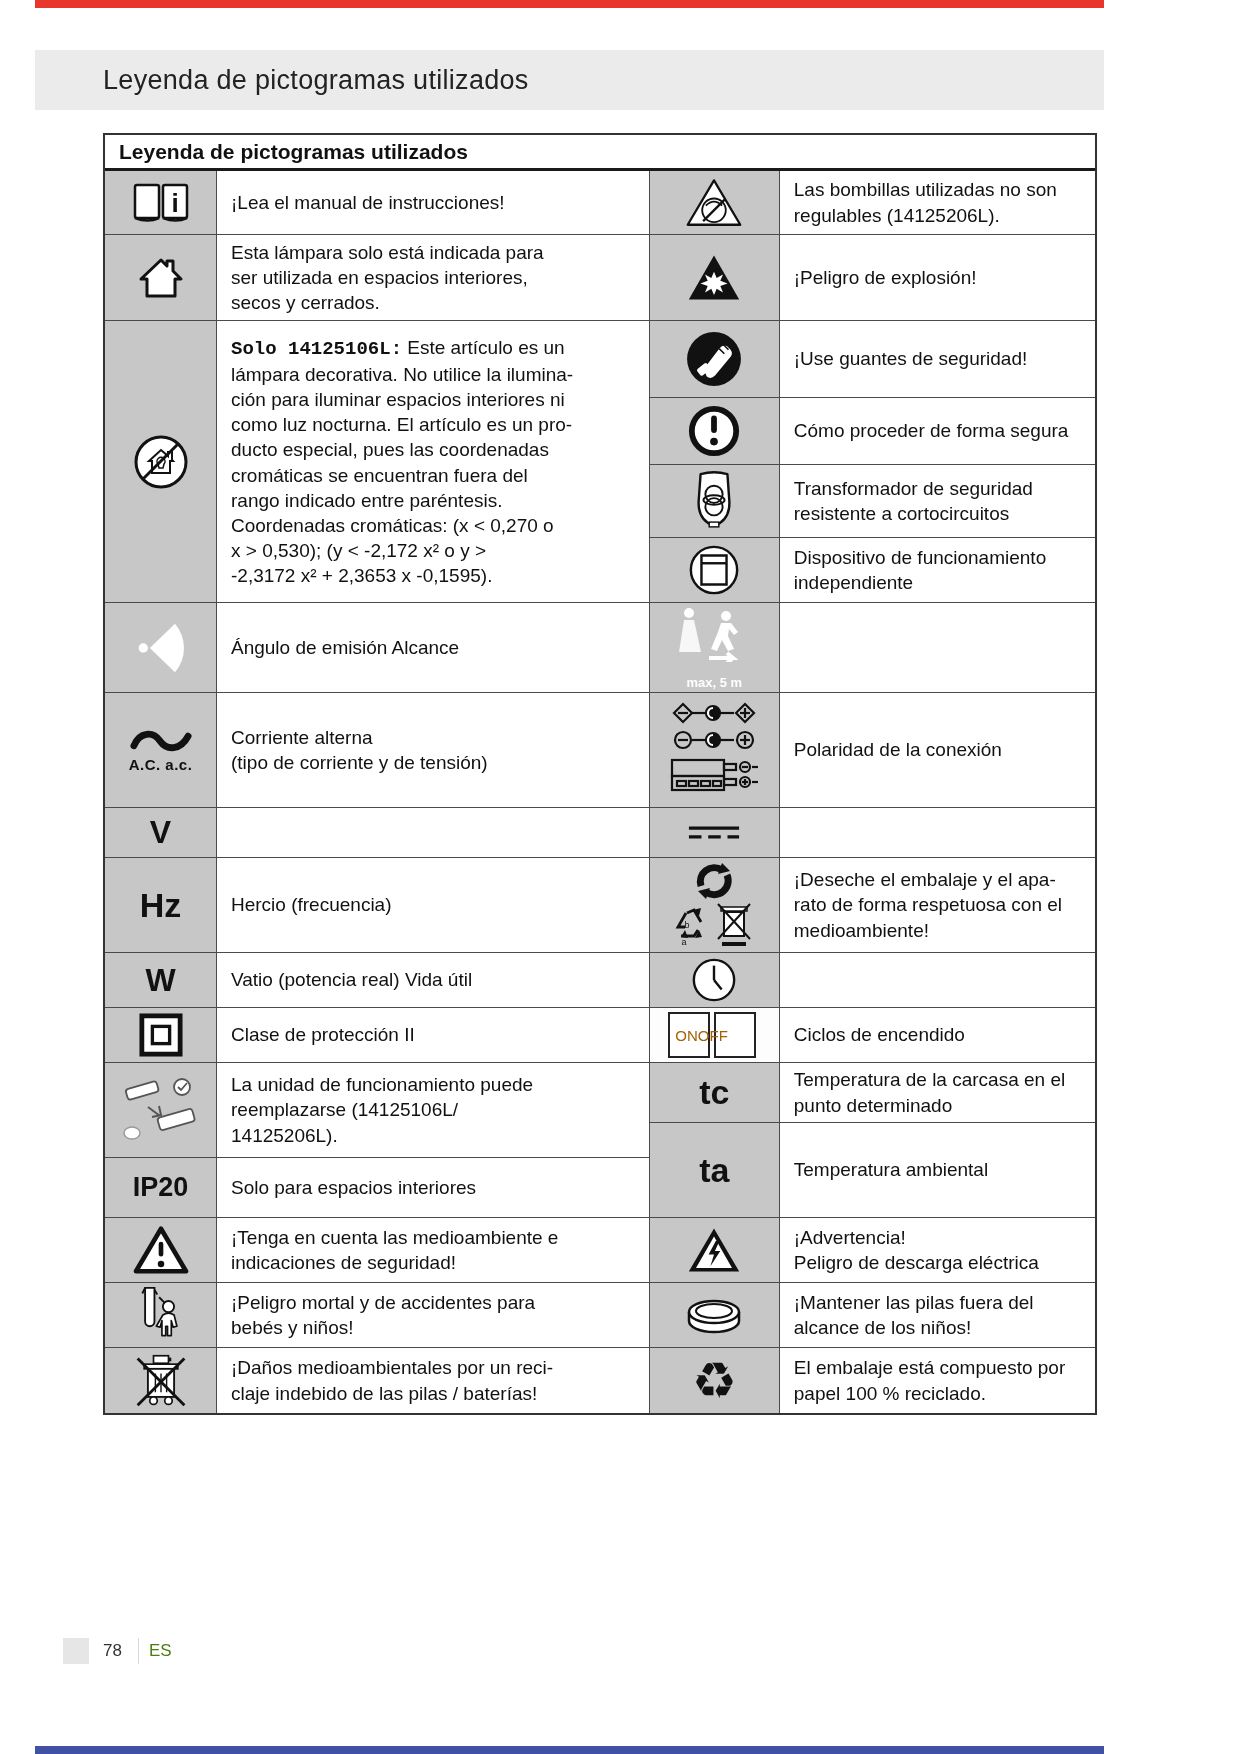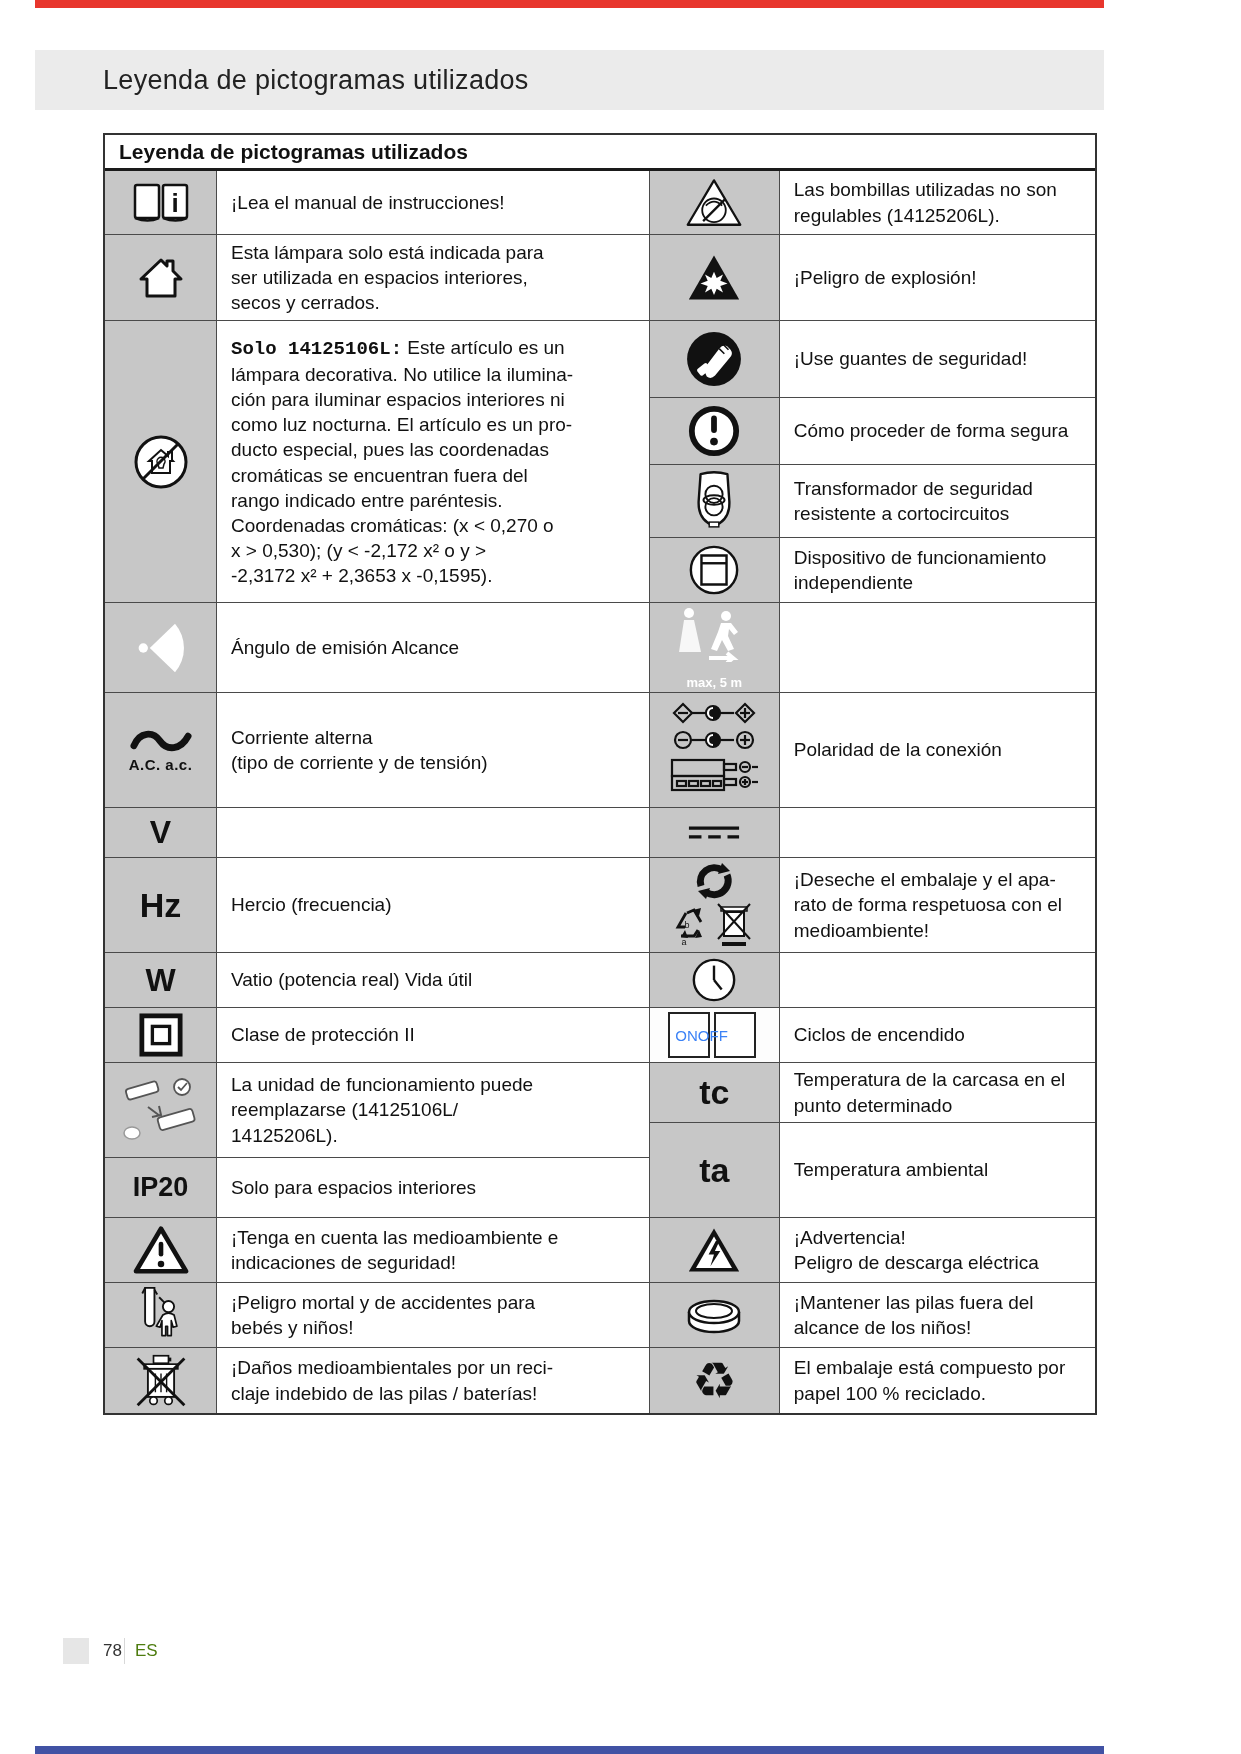--- a/index.html
+++ b/index.html
@@ -48,27 +48,27 @@
   .letter.lg { font-size:32px; }
   .letter.md { font-size:27px; }
   .letter.xl { font-size:34px; }
   .ac-label { font-size:15px; font-weight:bold; letter-spacing:.5px; }
   .b { font-weight:bold;font-family:Liberation Mono, monospace; }
 
   .onoff-wrap { position:relative; width:92px; height:50px; }
   .onoff-box { position:absolute; top:2px; width:42px; height:46px; background:#fff; border:2px solid #222; }
   .onoff-box.b1 { left:0; } .onoff-box.b2 { left:46px; }
   .onoff-label { position:absolute; left:7px; top:50%; transform:translateY(-50%);
-    font-size:15px; color:#3b82f6; white-space:nowrap; }
+    font-size:15px; color:#a16207; white-space:nowrap; }
 
   .sensor-label { font-size:13px; font-weight:bold; color:#fff; margin-top:11px; }
 
   .footer { position:absolute; left:63px; top:1638px; display:flex; align-items:center; }
   .footer .sq { width:26px; height:26px; background:#e6e6e6; margin-right:14px; }
-  .footer .pg { font-size:17px; color:#333; margin-right:2px; }
+  .footer .pg { font-size:17px; color:#333; margin-right:16px; }
   .footer .sep { width:1px; height:26px; background:#d8d8d8; margin-right:10px; }
   .footer .lang { font-size:17px; color:#4d7c0f; }
   svg text { font-family:"Liberation Sans", sans-serif; }
 </style>
 </head>
 <body>
 
 <div class="edge-bar edge-top"></div>
 
 <div class="header-bar">

